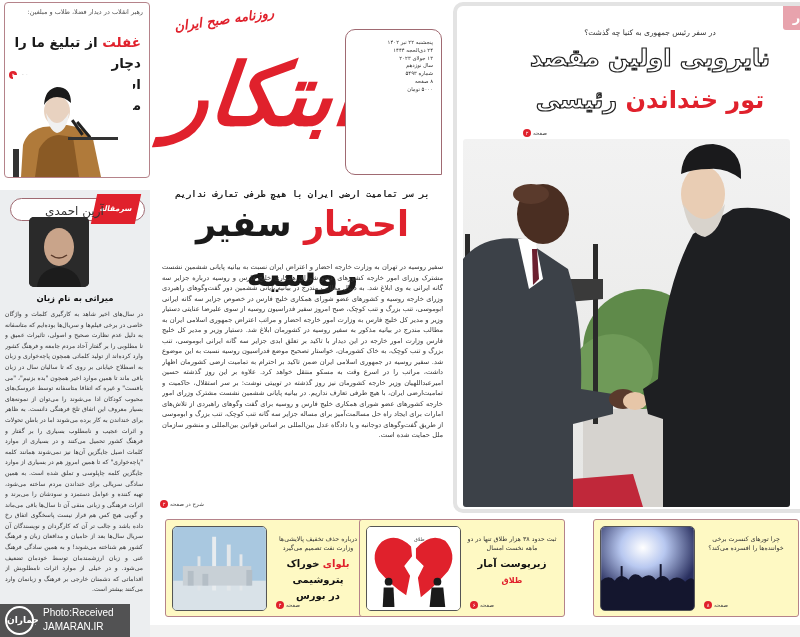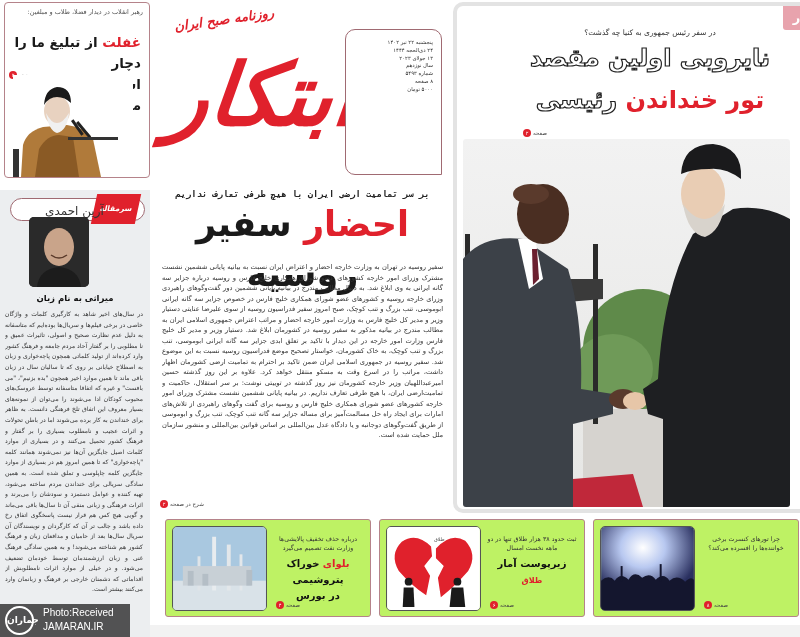--- a/index.html
+++ b/index.html
@@ -55,21 +55,21 @@
 
   
   .main-kicker { position: absolute; left: 160px; top: 189px; width: 285px; text-align: center; font-size: 8.8px; font-weight: bold; color: #222; direction: rtl; font-family: Liberation Mono, monospace; }
   .main-headline { position: absolute; left: 160px; top: 199px; width: 285px; text-align: center; font-size: 35px; font-weight: bold; direction: rtl; letter-spacing: -1.5px; line-height: 50px; }
   .main-headline .red { color: #e0212c; text-align: right; }
   .main-body { position: absolute; left: 162px; top: 262px; width: 281px; height: 235px; font-size: 6.7px; line-height: 10.5px; color: #333; direction: rtl; text-align: justify; overflow: hidden; }
   .main-more { position: absolute; left: 160px; top: 500px; font-size: 5.5px; color: #444; direction: rtl; display:flex; align-items:center; gap:2px; }
 
   
   .teaser {
-    position: absolute; top: 519px; width: 206px; height: 98px; border: 1.5px solid #b5838a; border-radius: 3px; background: #bef264; overflow: hidden;
+    position: absolute; top: 519px; width: 206px; height: 98px; border: 1.5px solid #b5838a; border-radius: 3px; background: #fef9c3; overflow: hidden;
   }
   .teaser-img { position: absolute; left: 6px; top: 6px; width: 95px; height: 85px; border-radius: 5px; overflow: hidden; border: 1px solid #555; }
   .teaser-kicker { position: absolute; left: 106px; right: 6px; top: 14px; font-size: 6.3px; line-height: 9px; color: #333; direction: rtl; text-align: center; }
   .teaser-title { position: absolute; left: 104px; right: 4px; top: 36px; font-size: 10px; font-weight: bold; line-height: 16px; color: #111; direction: rtl; text-align: center; }
   .teaser-title .red { color: #e0212c; }
   .teaser-page { position: absolute; left: 110px; top: 81px; font-size: 5.5px; color:#444; direction: rtl; display:flex; align-items:center; gap:2px; }
 
   .bottom-bar { position: absolute; left: 150px; top: 625px; width: 650px; height: 12px; background: #f2f2f2; }
 
   
@@ -208,21 +208,21 @@
     <span class="red">بلوای</span>
     <span>خوراک پتروشیمی</span><br>
     <span>در بورس</span>
   </div>
   <div class="teaser-page">
     <span>صفحه</span>
     <span class="page-dot">۴</span>
   </div>
 </div>
 
-<div class="teaser" style="left:379px;">
+<div class="teaser" style="left:359px;">
   <svg class="teaser-img" viewBox="0 0 95 85">
     <rect width="95" height="85" fill="#ffffff"></rect>
     <path d="M45 20 Q30 5 15 15 Q2 28 12 45 Q25 60 40 70 L44 50 L38 40 L46 30 Z" fill="#e0212c"></path>
     <path d="M50 22 Q65 5 80 14 Q93 28 83 45 Q70 60 55 72 L52 52 L58 40 L50 32 Z" fill="#e0212c"></path>
     <ellipse cx="22" cy="56" rx="4" ry="4" fill="#1a1a1a"></ellipse>
     <path d="M17 62 L27 62 L28 82 L16 82 Z" fill="#1a1a1a"></path>
     <ellipse cx="72" cy="56" rx="4" ry="4" fill="#1a1a1a"></ellipse>
     <path d="M66 62 L78 62 L80 82 L64 82 Z" fill="#1a1a1a"></path>
     <text x="48" y="14" font-size="5" fill="#555">طلاق</text>
   </svg>

